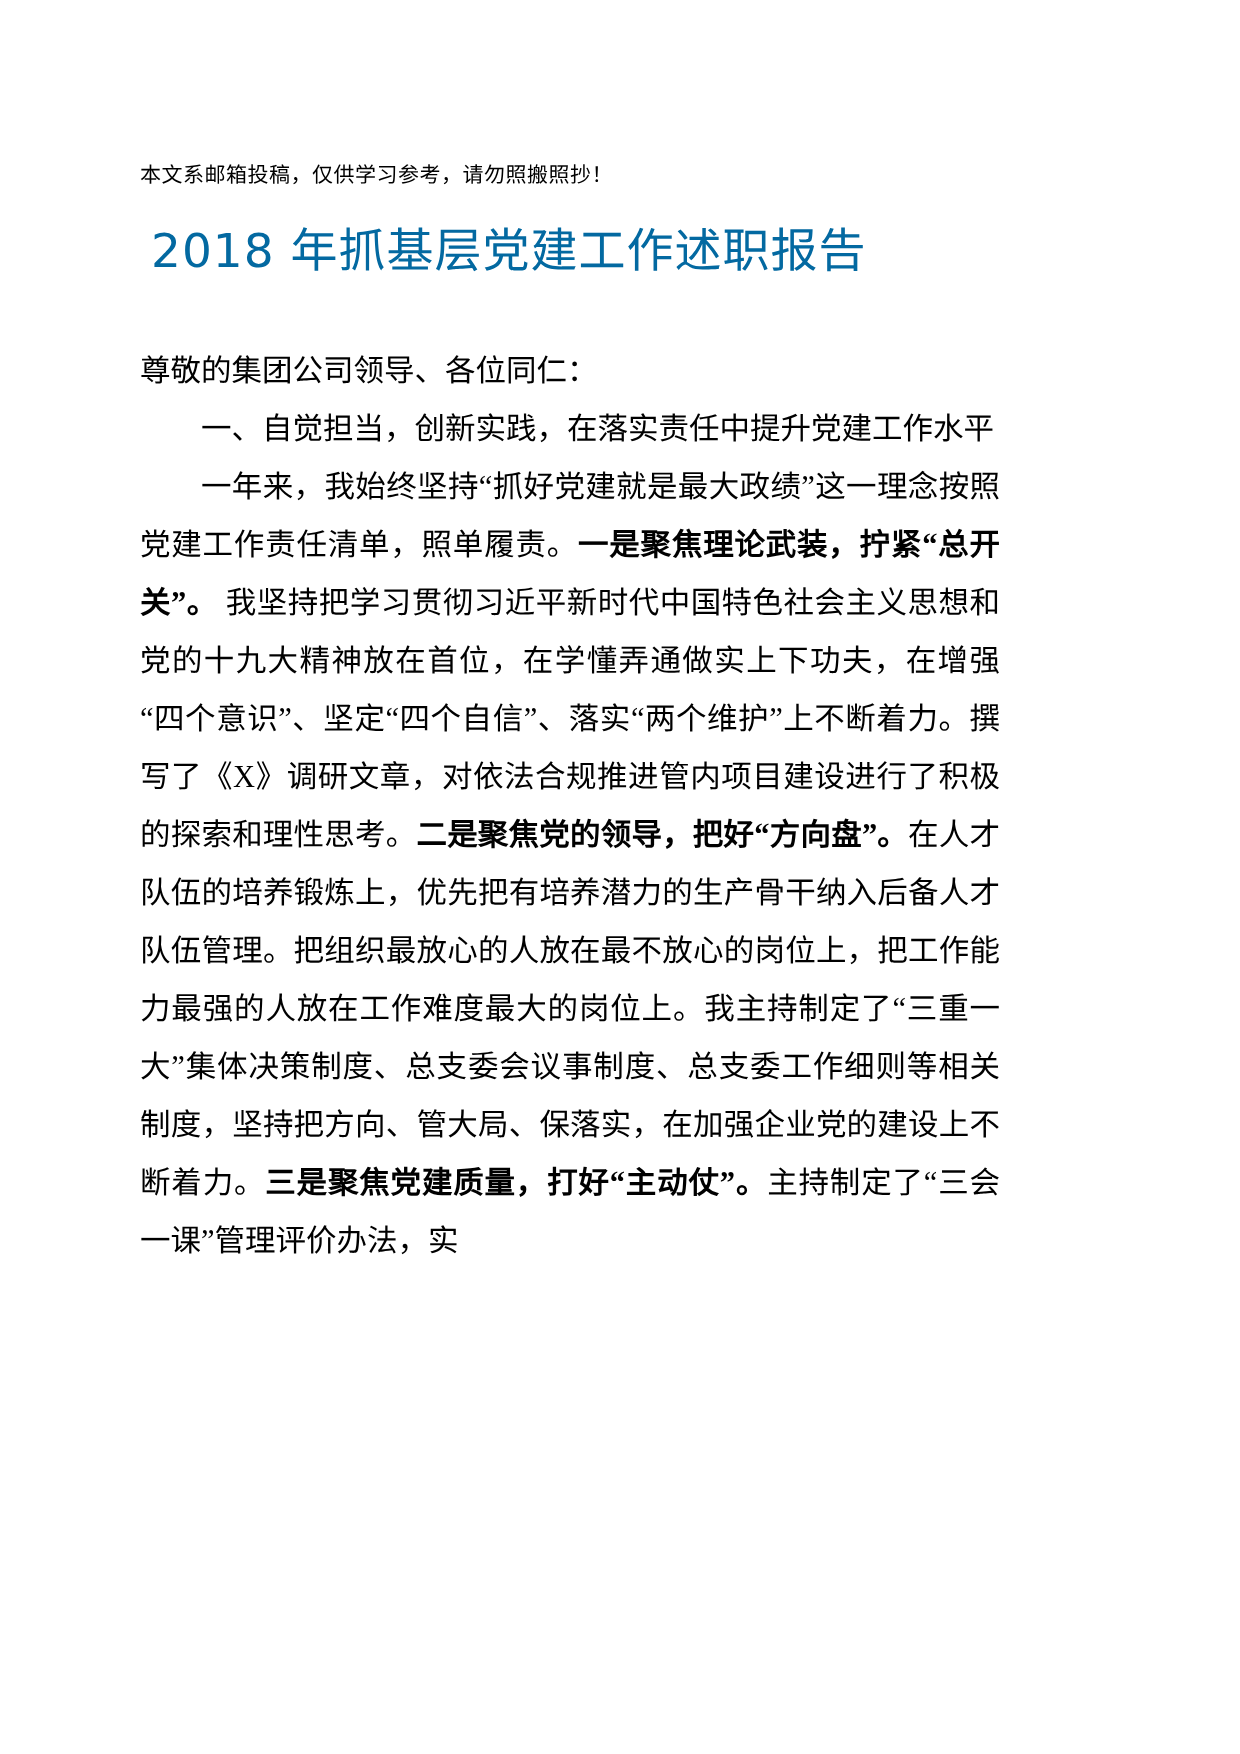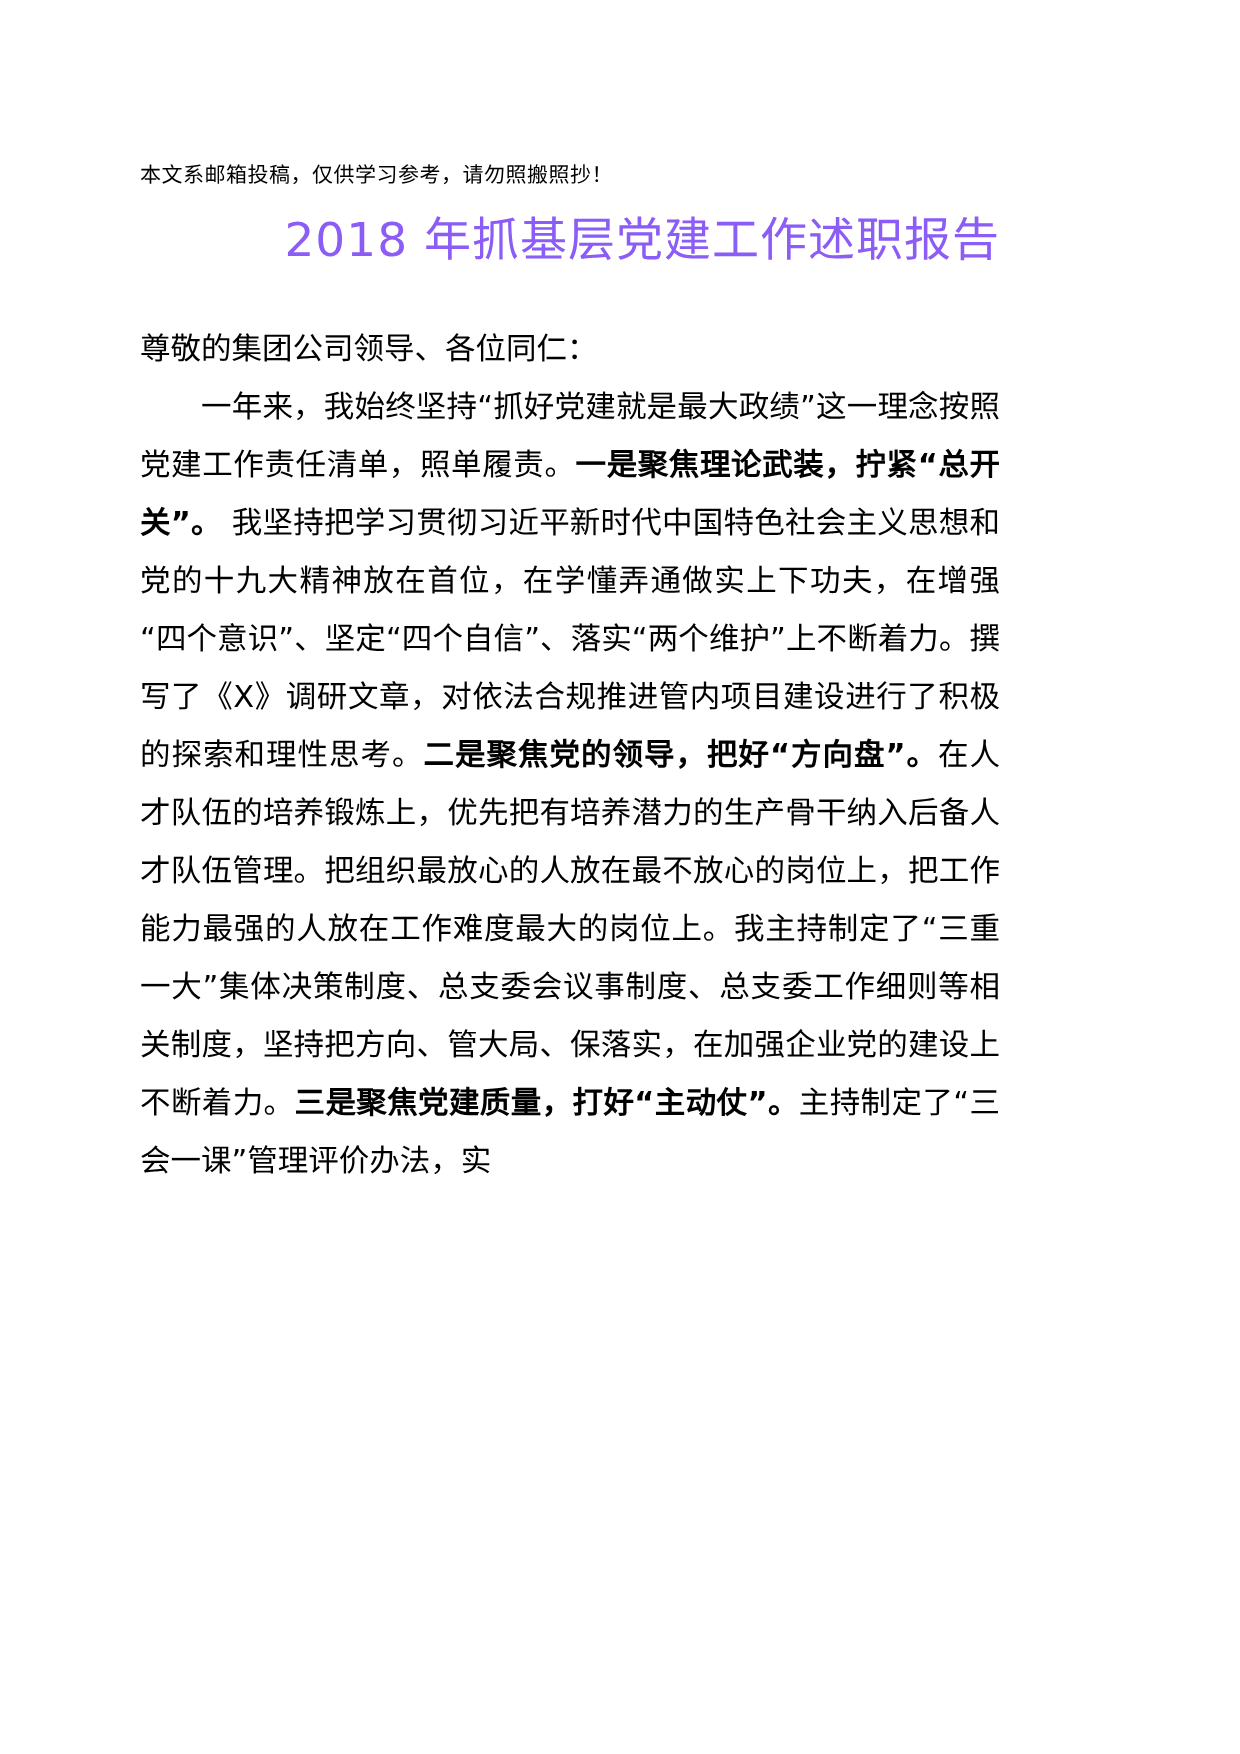--- a/index.html
+++ b/index.html
@@ -30,31 +30,32 @@
     margin: 0;
     padding-top: 160px;
     font-size: 21px;
     line-height: 1.5;
     letter-spacing: 0.5px;
     font-weight: 400;
     color: #000;
     white-space: nowrap;
   }
   .doc-title {
-    margin: 0;
+    margin: 11px;
     padding-top: 14px;
     font-size: 47px;
     line-height: 1.45;
     font-weight: 400;
-    text-align: right;
+    text-align: left;
     letter-spacing: 1px;
-    color: #8b5cf6;
+    color: #0369a1;
   }
   .body-block {
     padding-top: 46px;
+    font-family: Liberation Serif, serif;
   }
   p.para {
     margin: 0 0 0 0;
     font-size: 30.5px;
     line-height: 58px;
     text-align: justify;
     text-justify: inter-ideograph;
     letter-spacing: 0px;
     color: #000;
     font-weight: 400;
@@ -80,18 +81,19 @@
 
     <div class="notice">本文系邮箱投稿，仅供学习参考，请勿照搬照抄！</div>
 
     <h1 class="doc-title">2018 年抓基层党建工作述职报告</h1>
 
     <div class="body-block">
 
       <p class="para salutation">尊敬的集团公司领导、各位同仁：</p>
 
 
+      <p class="para indent heading-para">一、自觉担当，创新实践，在落实责任中提升党建工作水平</p>
 
       <p class="para indent"><span>一年来，我始终坚持“抓好党建就是最大政绩”这一理念按照党建工作责任清单，照单履责。</span><span class="b">一是聚焦理论武装，拧紧“总开关”。</span><span> 我坚持把学习贯彻习近平新时代中国特色社会主义思想和党的十九大精神放在首位，在学懂弄通做实上下功夫，在增强“四个意识”、坚定“四个自信”、落实“两个维护”上不断着力。撰写了《X》调研文章，对依法合规推进管内项目建设进行了积极的探索和理性思考。</span><span class="b">二是聚焦党的领导，把好“方向盘”。</span><span>在人才队伍的培养锻炼上，优先把有培养潜力的生产骨干纳入后备人才队伍管理。把组织最放心的人放在最不放心的岗位上，把工作能力最强的人放在工作难度最大的岗位上。我主持制定了“三重一大”集体决策制度、总支委会议事制度、总支委工作细则等相关制度，坚持把方向、管大局、保落实，在加强企业党的建设上不断着力。</span><span class="b">三是聚焦党建质量，打好“主动仗”。</span><span>主持制定了“三会一课”管理评价办法，实</span></p>
 
     </div>
   </div>
 </div>
 
 </body></html>

